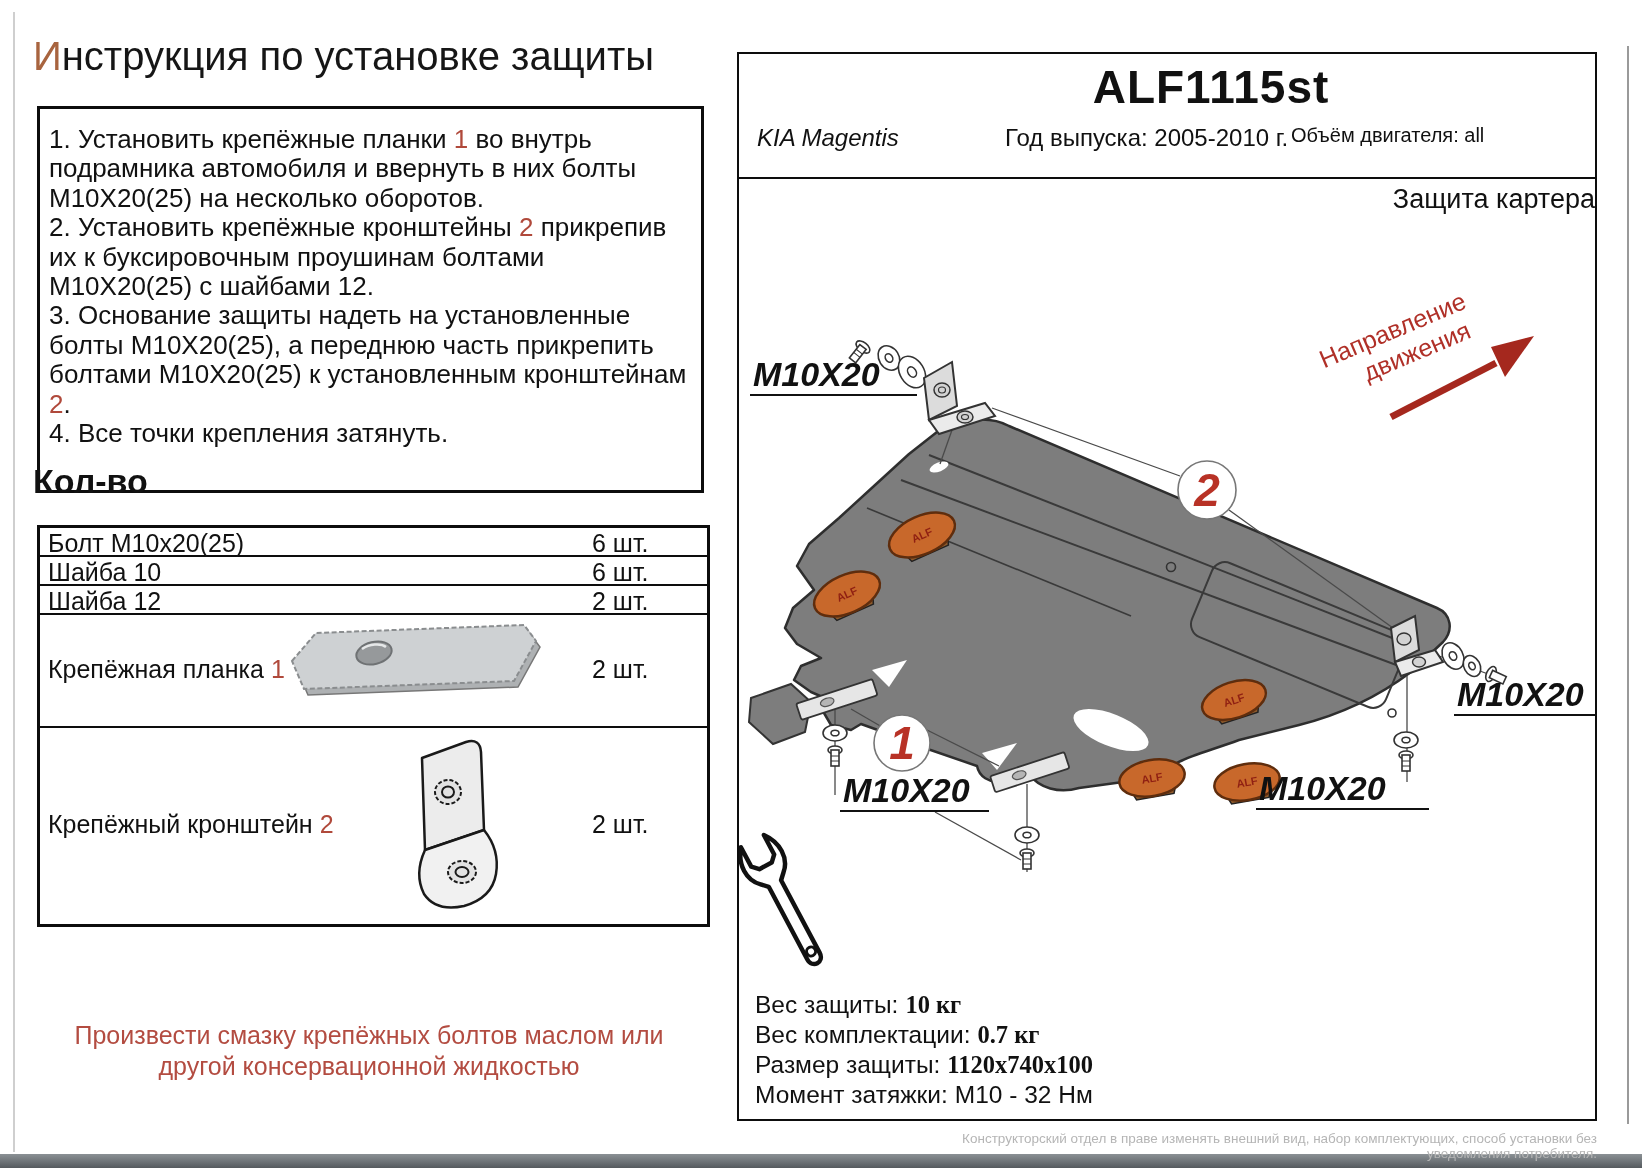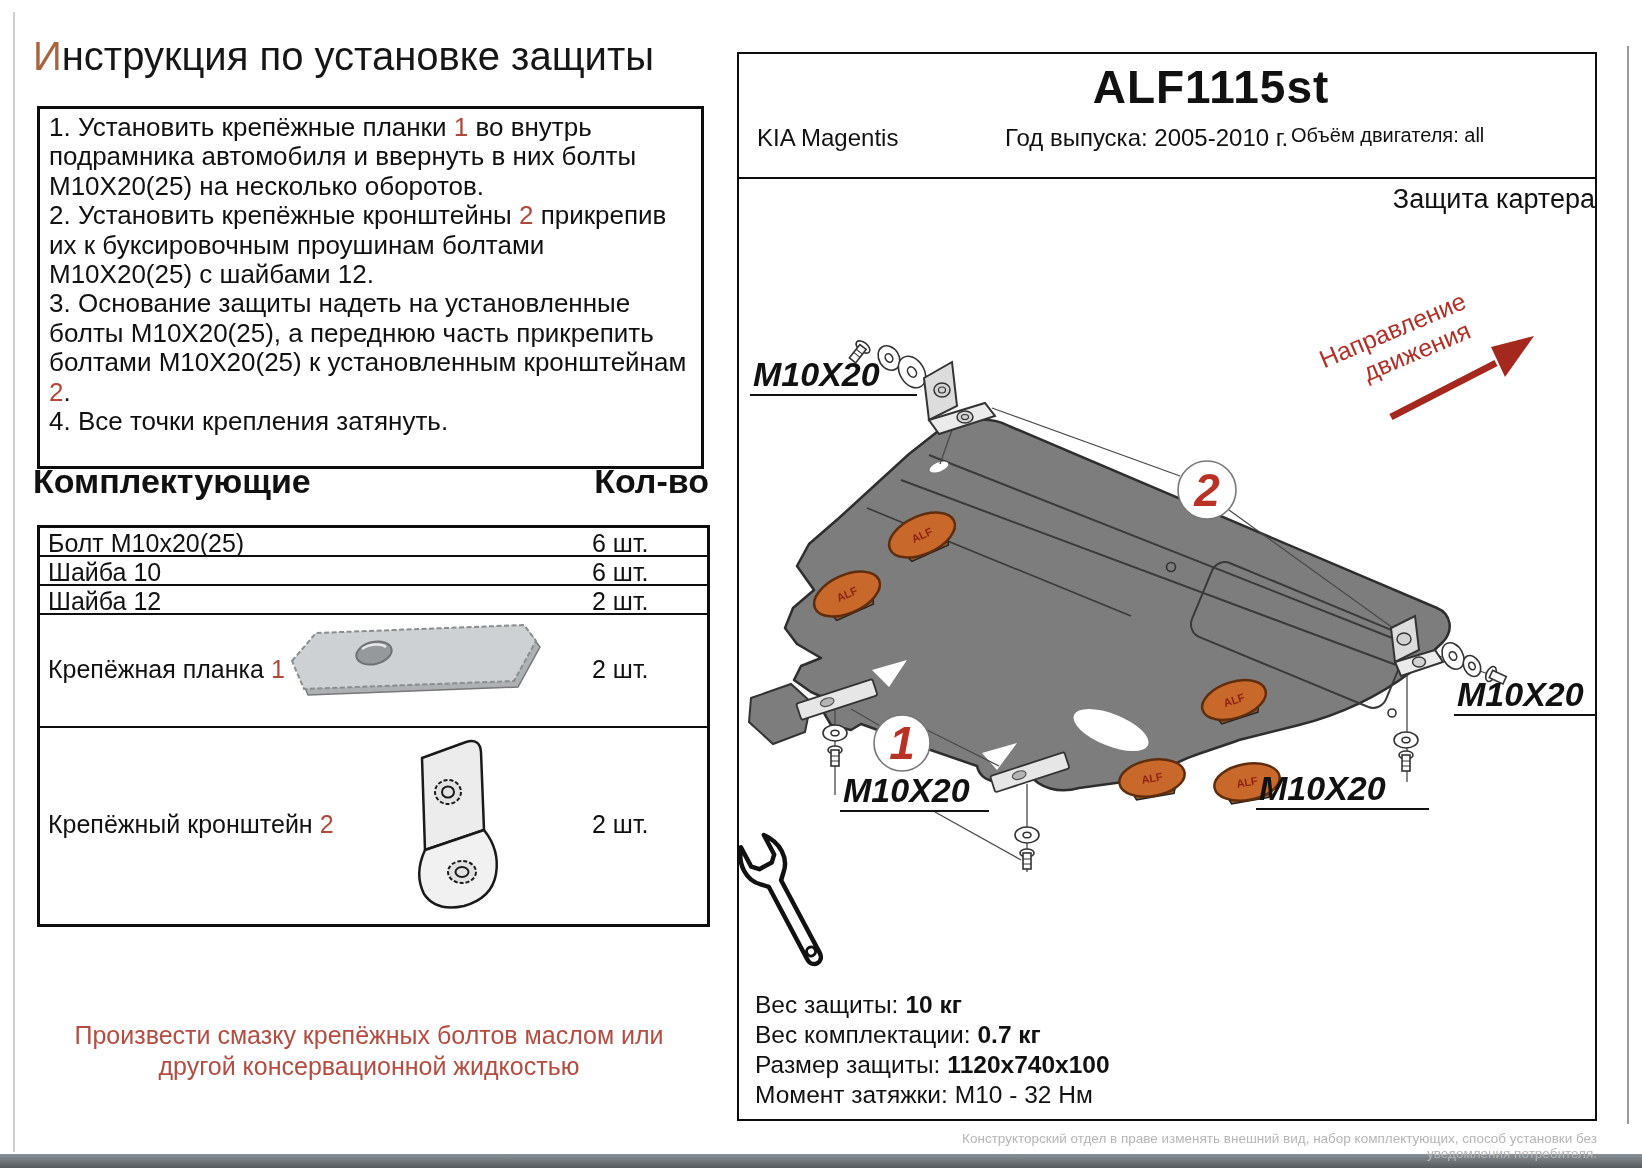--- a/index.html
+++ b/index.html
@@ -10,21 +10,21 @@
   
   .scanline-l{left:13px;top:12px;width:2px;height:1140px;background:#cfcfcf;}
   .scanline-r{left:1627px;top:46px;width:2px;height:1078px;background:#9a9a9a;}
   .bottombar{left:0;top:1154px;width:1642px;height:14px;
              background:linear-gradient(180deg,#8b9195,#555a5e);}
 
   
   .page-title{left:33px;top:34px;font-size:40px;color:#161616;white-space:nowrap;}
   .page-title .firstletter{color:#a8643f;}
   .instr-box{left:37px;top:106px;width:643px;height:349px;border:3px solid #0d0d0d;
-             padding:4px 9px;font-size:26px;line-height:29.4px;overflow:hidden;}
+             padding:16px 9px;font-size:26px;line-height:29.4px;overflow:hidden;}
   .step{margin:0;}
   .rednum{color:#b0493b;}
   .parts-heading{left:33px;top:462px;width:676px;display:flex;justify-content:space-between;
                  font-size:34px;font-weight:bold;}
   .parts-table{left:37px;top:525px;width:667px;height:396px;border:3px solid #0d0d0d;font-size:25px;}
   .t-row{position:relative;height:29px;border-bottom:2.5px solid #0d0d0d;box-sizing:border-box;}
   .t-row .t-name{position:absolute;left:8px;top:1px;}
   .t-qty{position:absolute;left:552px;}
   .t-row .t-qty{top:1px;}
   .t-row-plate{position:relative;height:113px;border-bottom:2.5px solid #0d0d0d;box-sizing:border-box;}
@@ -33,29 +33,29 @@
   .t-row-bracket{position:relative;height:197px;box-sizing:border-box;}
   .t-row-bracket .t-name{position:absolute;left:8px;top:82px;}
   .t-row-bracket .t-qty{top:82px;}
   .note-red{left:33px;top:1020px;width:672px;text-align:center;font-size:25px;
             line-height:31px;color:#b34c41;}
 
   
   .panel{left:737px;top:52px;width:860px;height:1069px;border:2.5px solid #0d0d0d;box-sizing:border-box;}
   .part-number{position:absolute;left:0;top:6px;width:100%;text-align:center;
                font-size:46px;font-weight:bold;letter-spacing:1px;margin-left:44px;}
-  .model{position:absolute;left:18px;top:70px;font-size:24px;}
+  .model{position:absolute;left:18px;top:70px;font-size:24px;font-style:italic;}
   .year{position:absolute;left:266px;top:70px;font-size:24px;}
   .engine{position:absolute;left:552px;top:70px;font-size:20px;}
   .hdr-divider{position:absolute;left:0;top:123px;width:100%;height:0;border-top:2.5px solid #0d0d0d;}
   .product-title{position:absolute;left:0;top:130px;width:100%;text-align:right;font-size:27px;}
   .diagram-svg{position:absolute;left:0;top:156px;}
   .specs{position:absolute;left:16px;top:936px;font-size:24.5px;line-height:30px;}
   .spec-value{margin-left:7px;}
-  .spec-value.bold{font-weight:bold;}
+  .spec-value.bold{font-weight:bold;font-family:Liberation Serif, serif;}
   .fineprint{left:930px;top:1131px;width:667px;text-align:right;font-size:13.5px;color:#b5b5b5;}
 </style>
 </head>
 <body>
 
 <div id="root">
 
   <div class="abs scanline-l"></div>
   <div class="abs scanline-r"></div>
   <div class="abs bottombar"></div>
@@ -63,21 +63,20 @@
   <div class="abs page-title"><span class="firstletter">И</span><span>нструкция по установке защиты</span></div>
 
   <div class="abs instr-box">
       <div class="step"><span>1.  Установить крепёжные планки </span><span class="rednum">1</span><span> во внутрь подрамника автомобиля и ввернуть в них болты М10Х20(25) на несколько оборотов.</span></div>
       <div class="step"><span>2.  Установить крепёжные кронштейны </span><span class="rednum">2</span><span> прикрепив их к буксировочным проушинам болтами М10Х20(25) с шайбами 12.</span></div>
       <div class="step"><span>3.  Основание защиты надеть на установленные болты М10Х20(25), а переднюю часть прикрепить болтами М10Х20(25) к установленным кронштейнам </span><span class="rednum">2</span><span>.</span></div>
       <div class="step"><span>4.  Все точки крепления затянуть.</span></div>
     </div>
 
   <div class="abs parts-heading">
-    <span>Комплектующие</span>
     <span>Кол-во</span>
   </div>
 
   <div class="abs parts-table">
     <div>
         <div class="t-row">
           <span class="t-name">Болт М10х20(25)</span>
           <span class="t-qty">6 шт.</span>
         </div>
         <div class="t-row">

